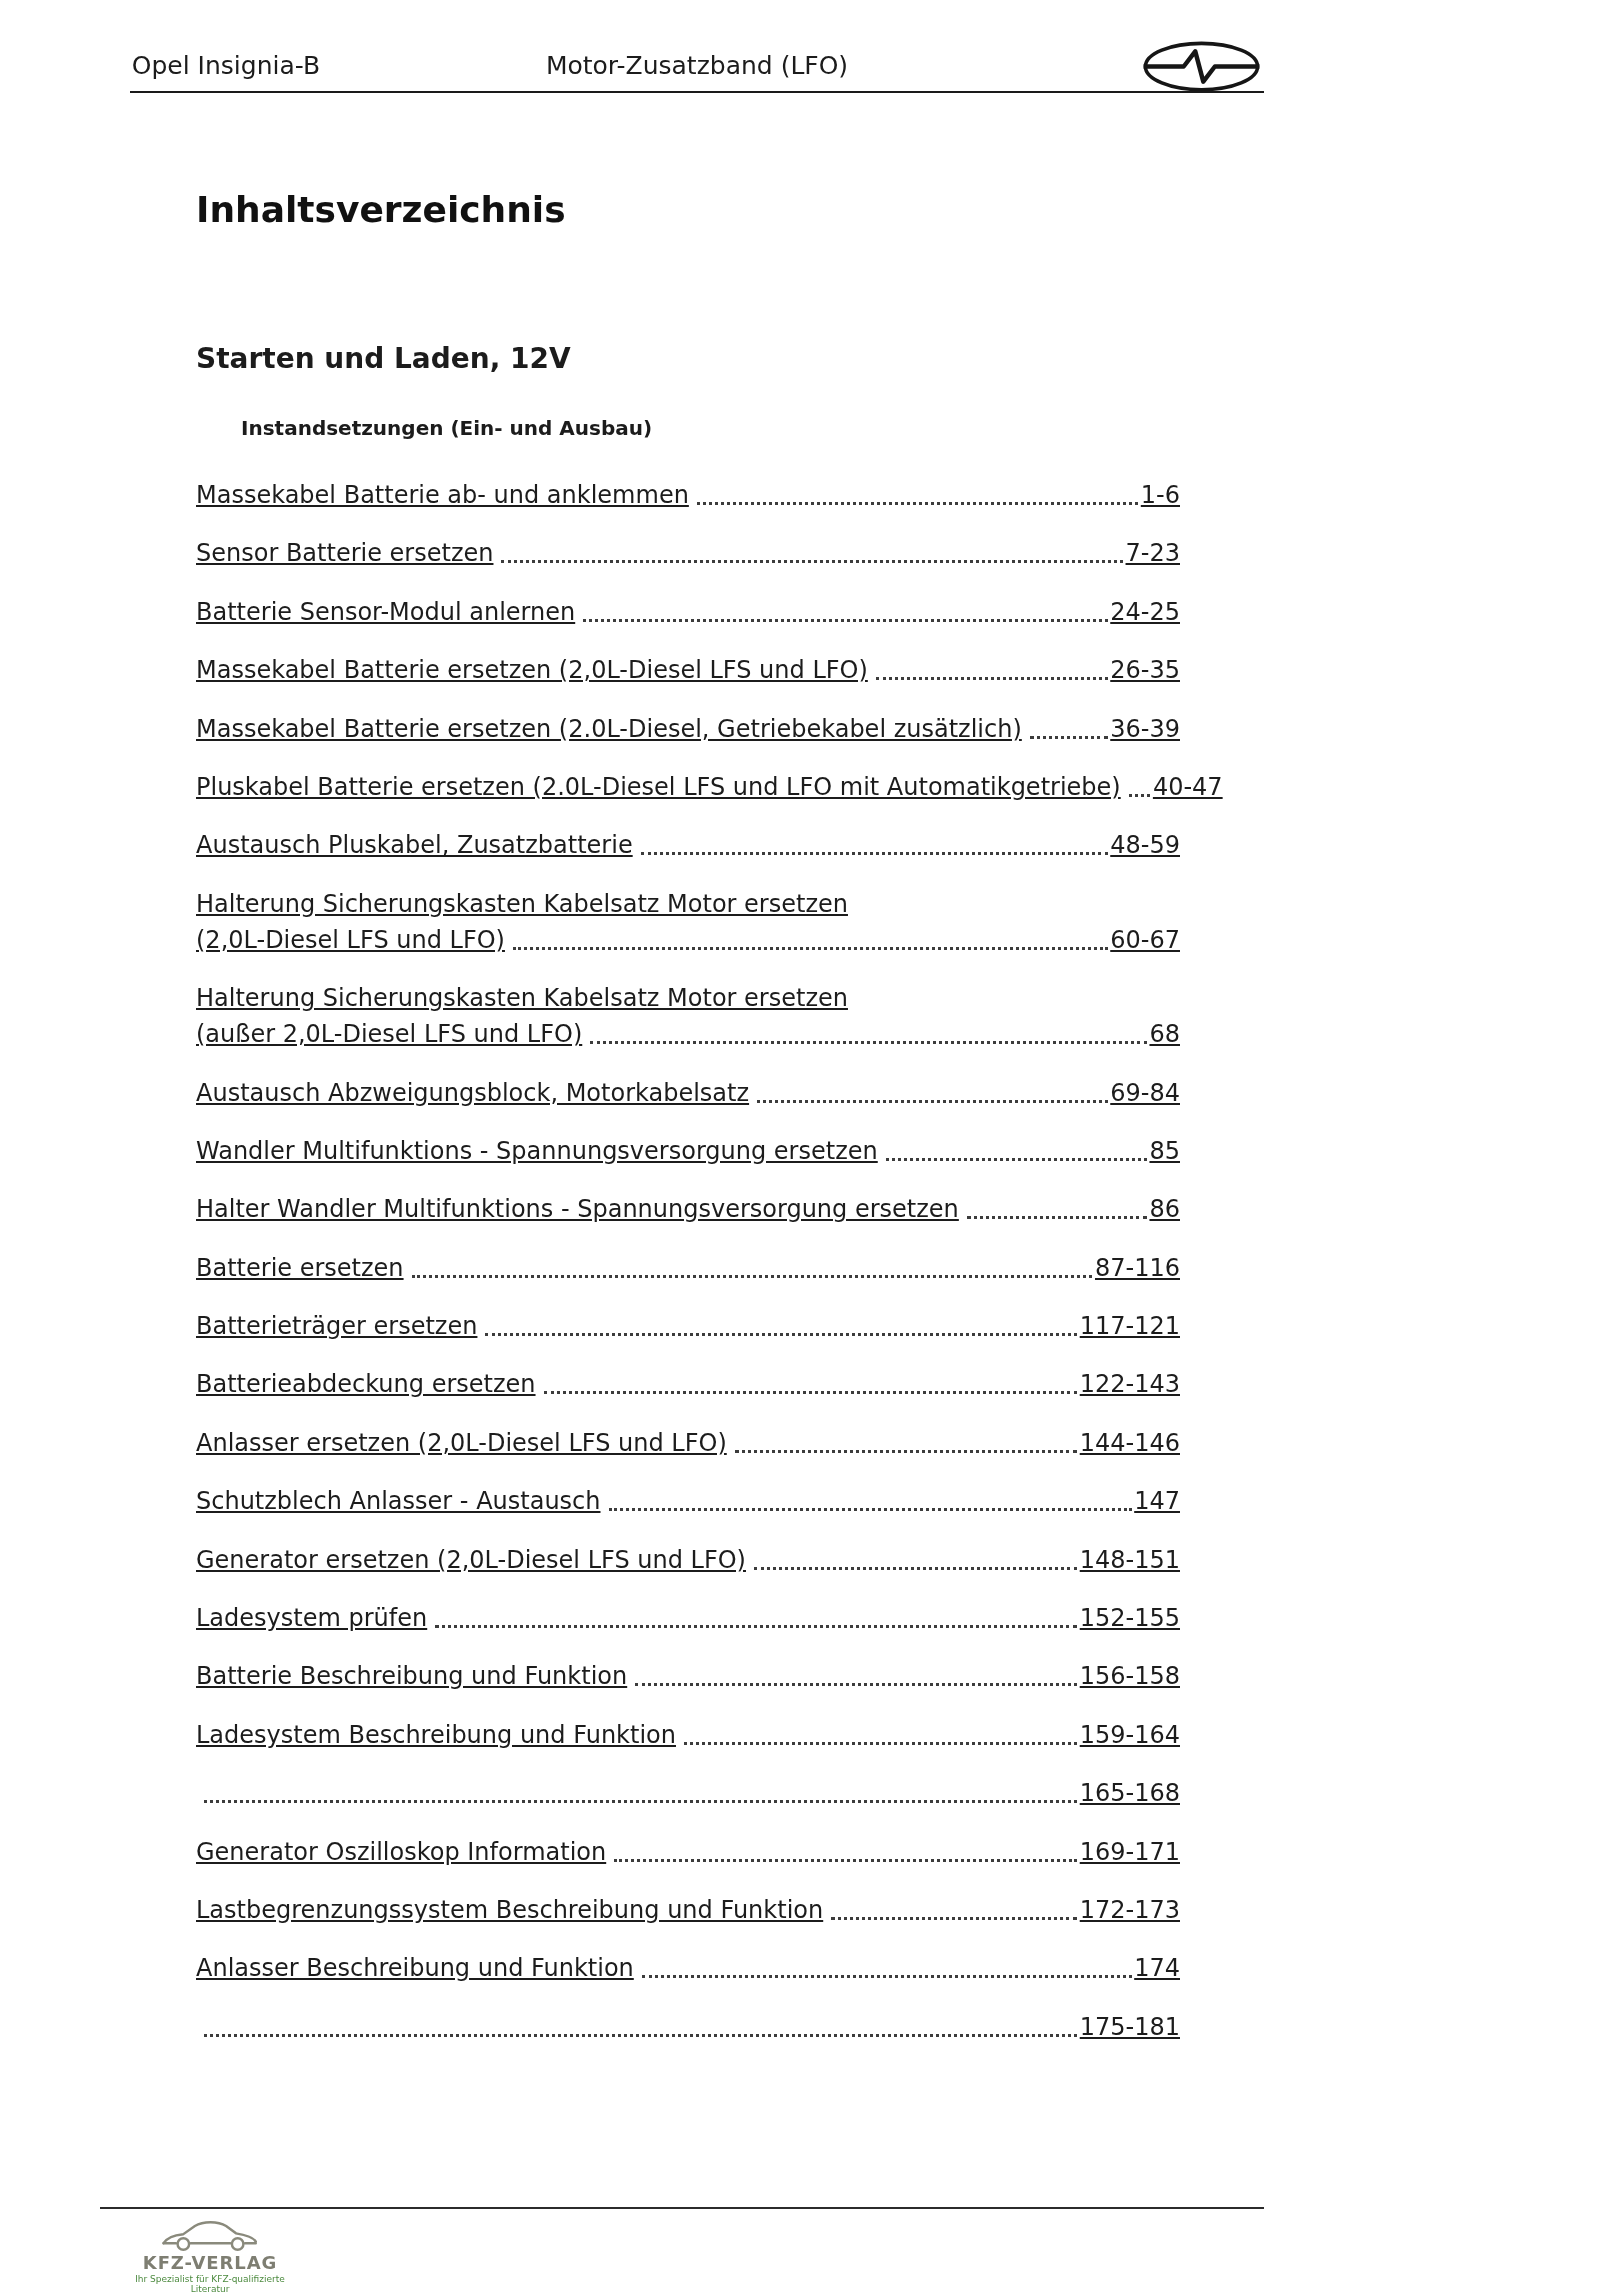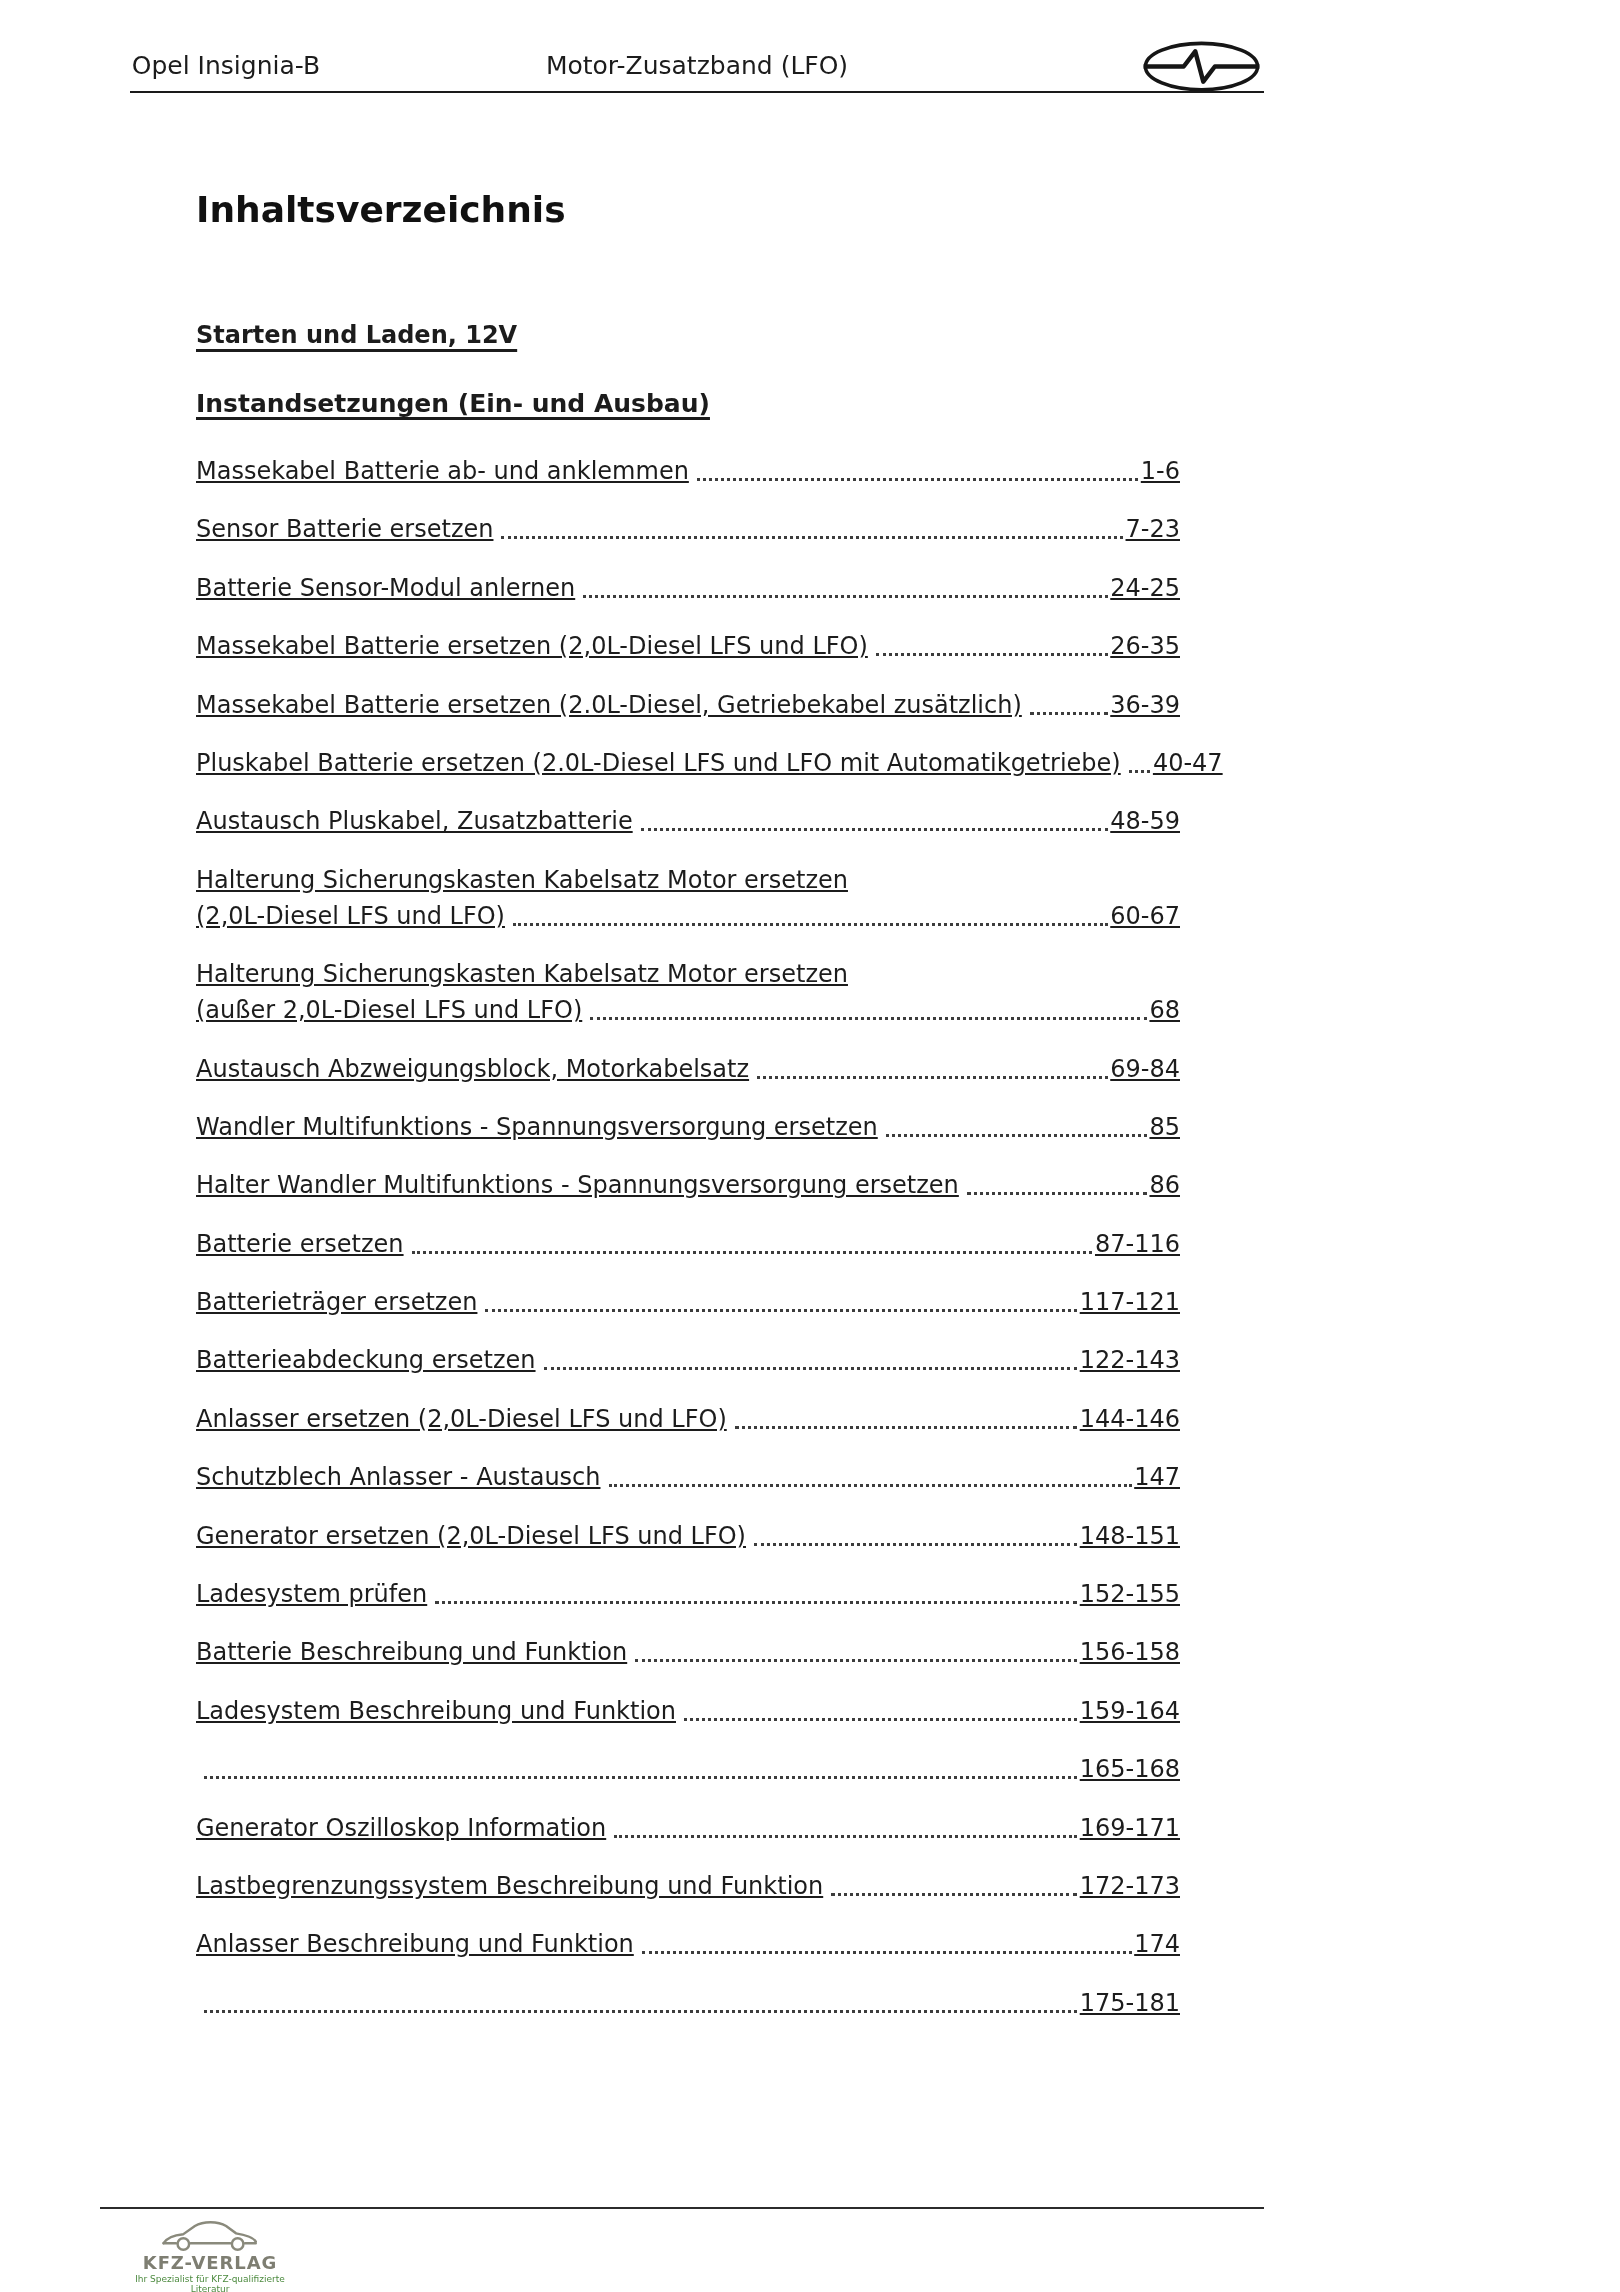--- a/index.html
+++ b/index.html
@@ -53,37 +53,36 @@
     top: 96px;
   }
   .doc-title {
     margin: 90px 0 0 0;
     font-size: 36px;
     line-height: 47px;
     font-weight: bold;
     color: #111;
   }
   .section-heading {
-    margin-top: 84px;
-    font-size: 24px;
+    margin-top: 108px;
+    font-size: 28px;
     line-height: 36px;
     font-weight: bold;
-    text-decoration: underline;
     text-decoration-thickness: 2.7px;
     text-underline-offset: 6.3px;
   }
   .subsection-heading {
     margin-top: 34px;
     margin-bottom: 32px;
-    font-size: 25px;
+    font-size: 20px;
     line-height: 34px;
     font-weight: bold;
-    text-decoration: underline;
     text-decoration-thickness: 2.7px;
     text-underline-offset: 5.4px;
+    margin-left: 45px;
   }
   .toc-list + .subsection-heading {
     margin-top: 86px;
   }
   .toc-item {
     font-size: 24px;
     line-height: 36px;
     margin-bottom: 22.4px;
     text-decoration: underline;
   }

